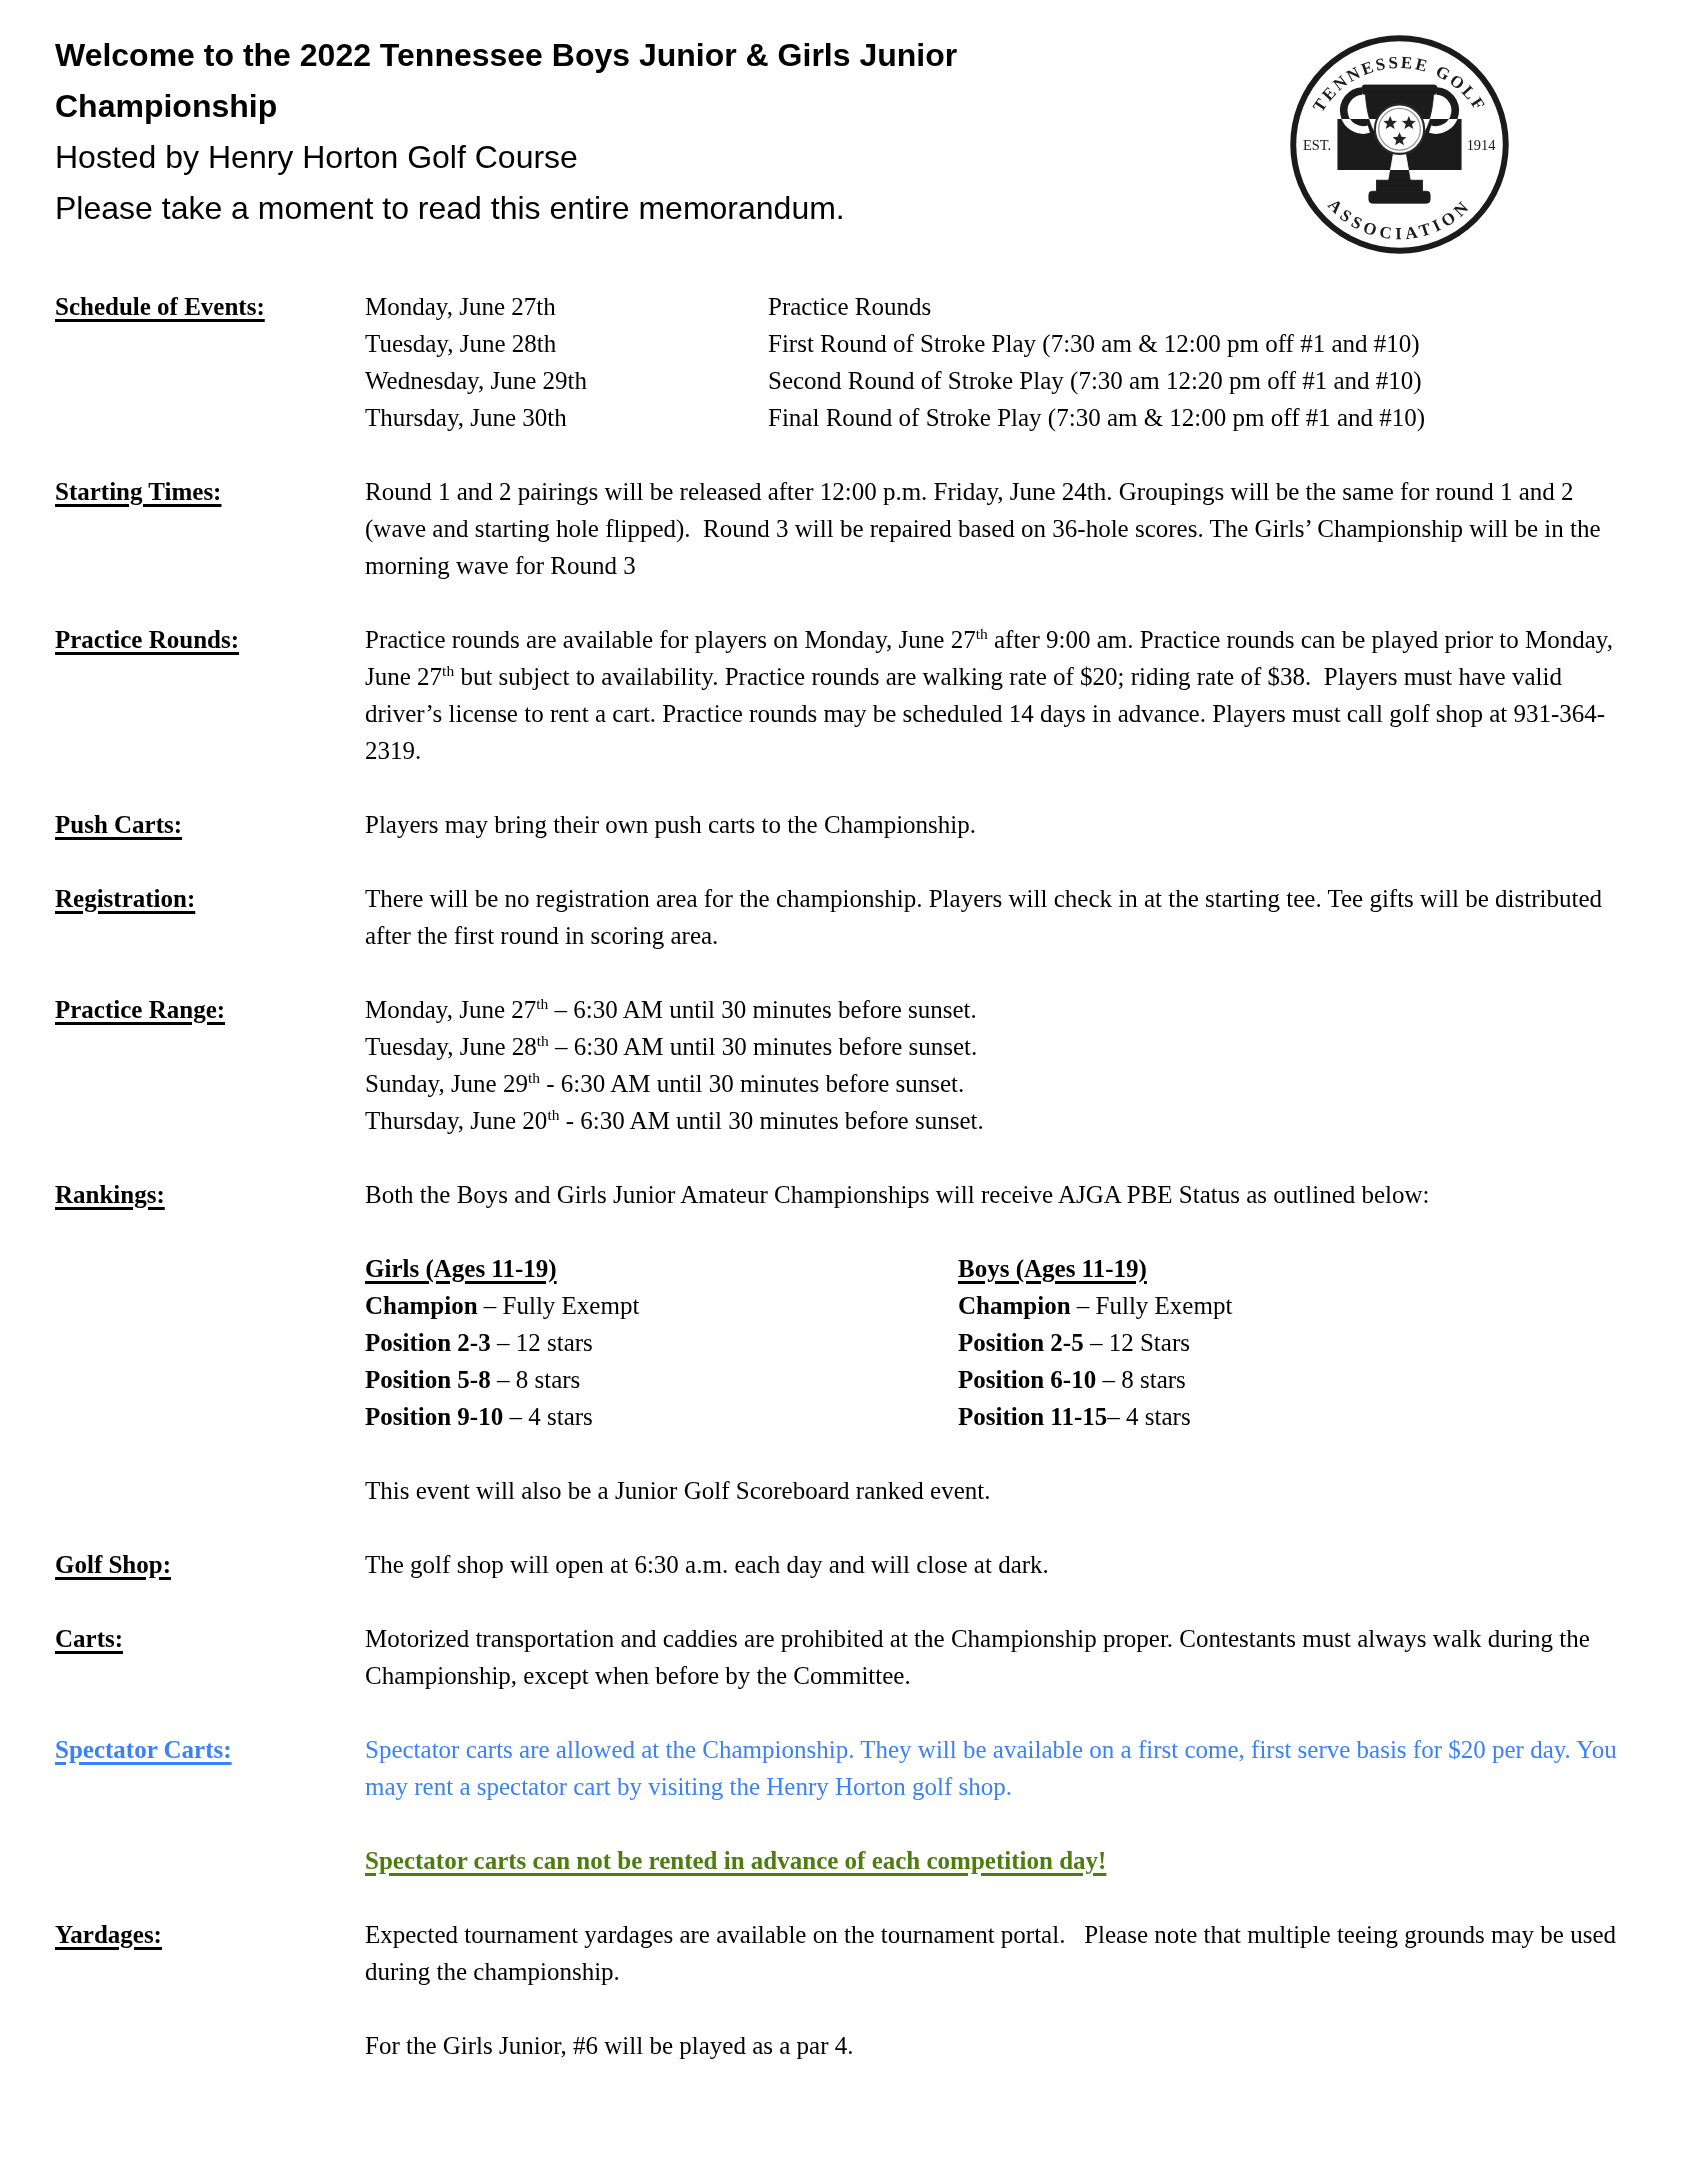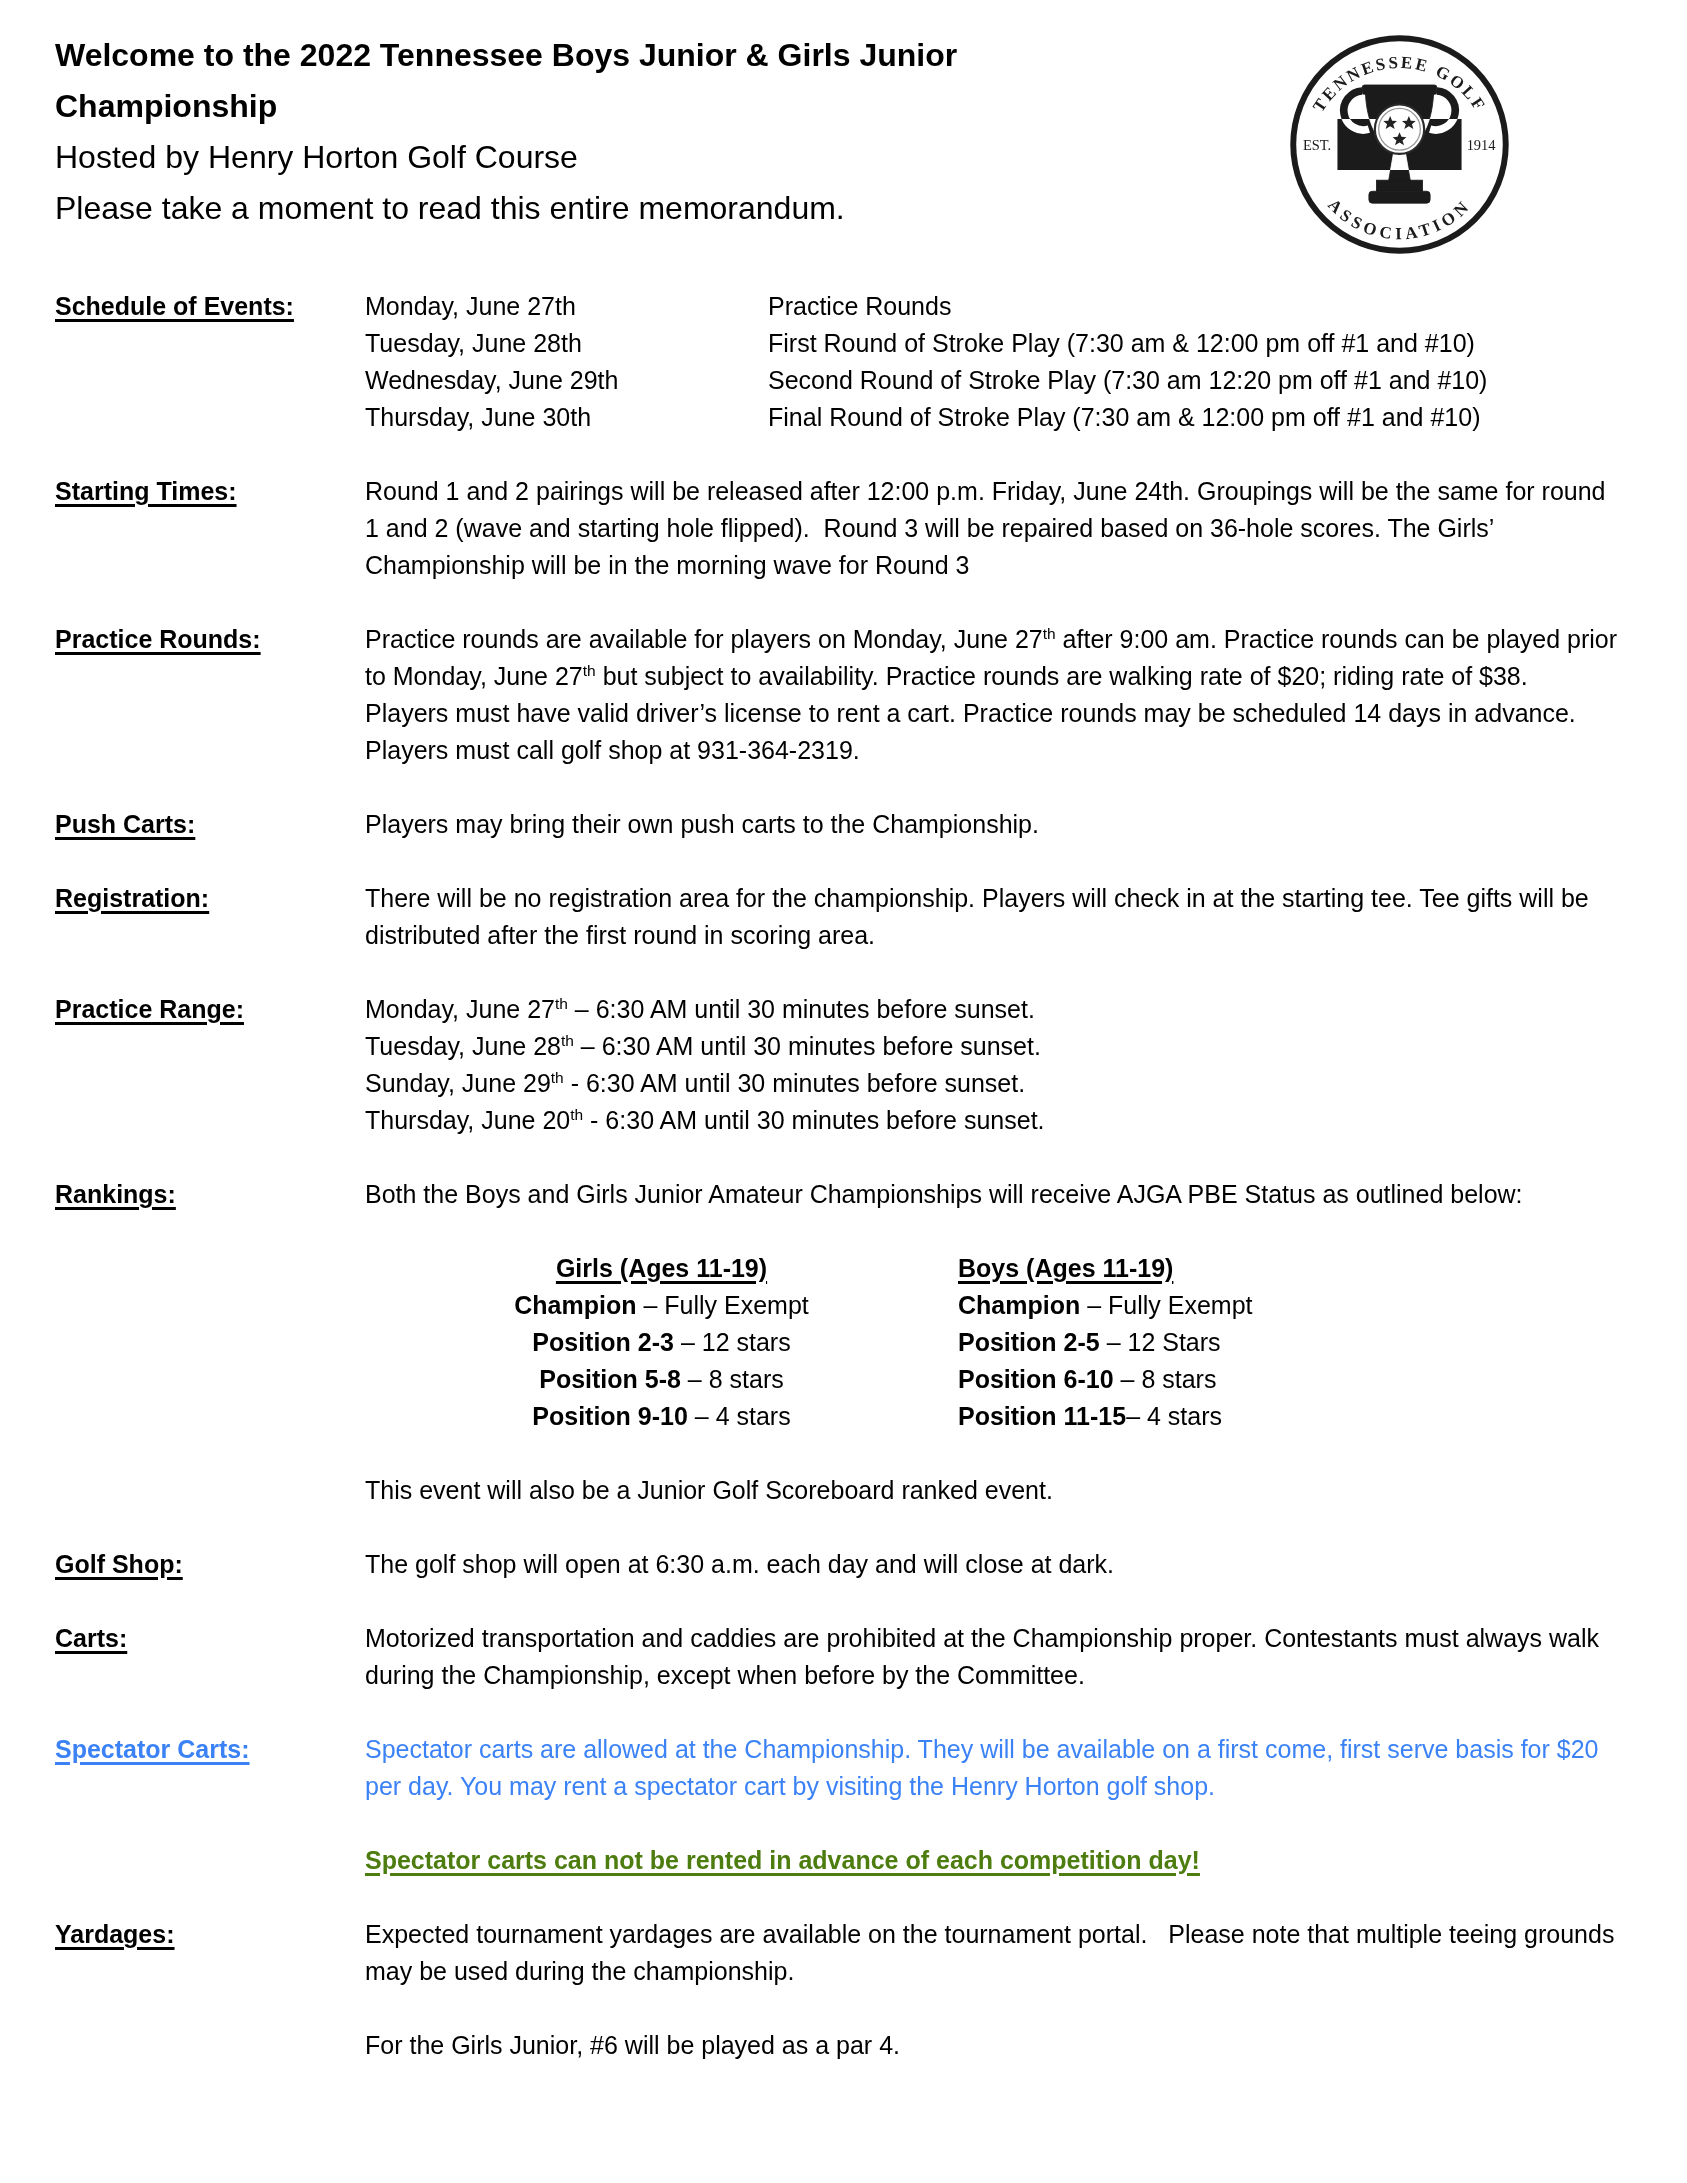--- a/index.html
+++ b/index.html
@@ -14,39 +14,39 @@
     padding:30px 51px 0 55px;
     overflow:hidden;
   }
   .memo-header { width:1232px; }
   .memo-title { font-size:32px; line-height:51px; font-weight:bold; }
   .memo-sub   { font-size:32px; line-height:51px; }
 
   .logo { position:absolute; left:1289px; top:34px; width:221px; height:221px; }
   .logo text { font-family:"Liberation Serif", serif; fill:#1b1b1b; }
 
-  .section { display:flex; margin-top:37px; }
+  .section { display:flex; margin-top:37px;font-family:Liberation Serif, serif; }
   .section.first { margin-top:54px; }
   .label {
     width:310px; flex:none;
     font-weight:bold;
     text-decoration:underline;
     text-decoration-thickness:2.5px;
     text-underline-offset:4.2px;
   }
   .content { width:1257px; flex:none; }
   .para { white-space:pre-wrap; }
   .gap-top { margin-top:37px; }
 
   .sched-row { display:flex; }
   .sched-day { width:403px; flex:none; }
   .sched-event { flex:1; }
 
   .rank-cols { display:flex; margin-top:37px; }
-  .rank-col-girls { width:593px; flex:none;text-align:center; }
+  .rank-col-girls { width:593px; flex:none; }
   .rank-col-boys { flex:1; }
   .rank-heading {
     font-weight:bold;
     text-decoration:underline;
     text-decoration-thickness:2.5px;
     text-underline-offset:4.2px;
   }
 
   .red { color:#3b82f6; }
   .warning {

